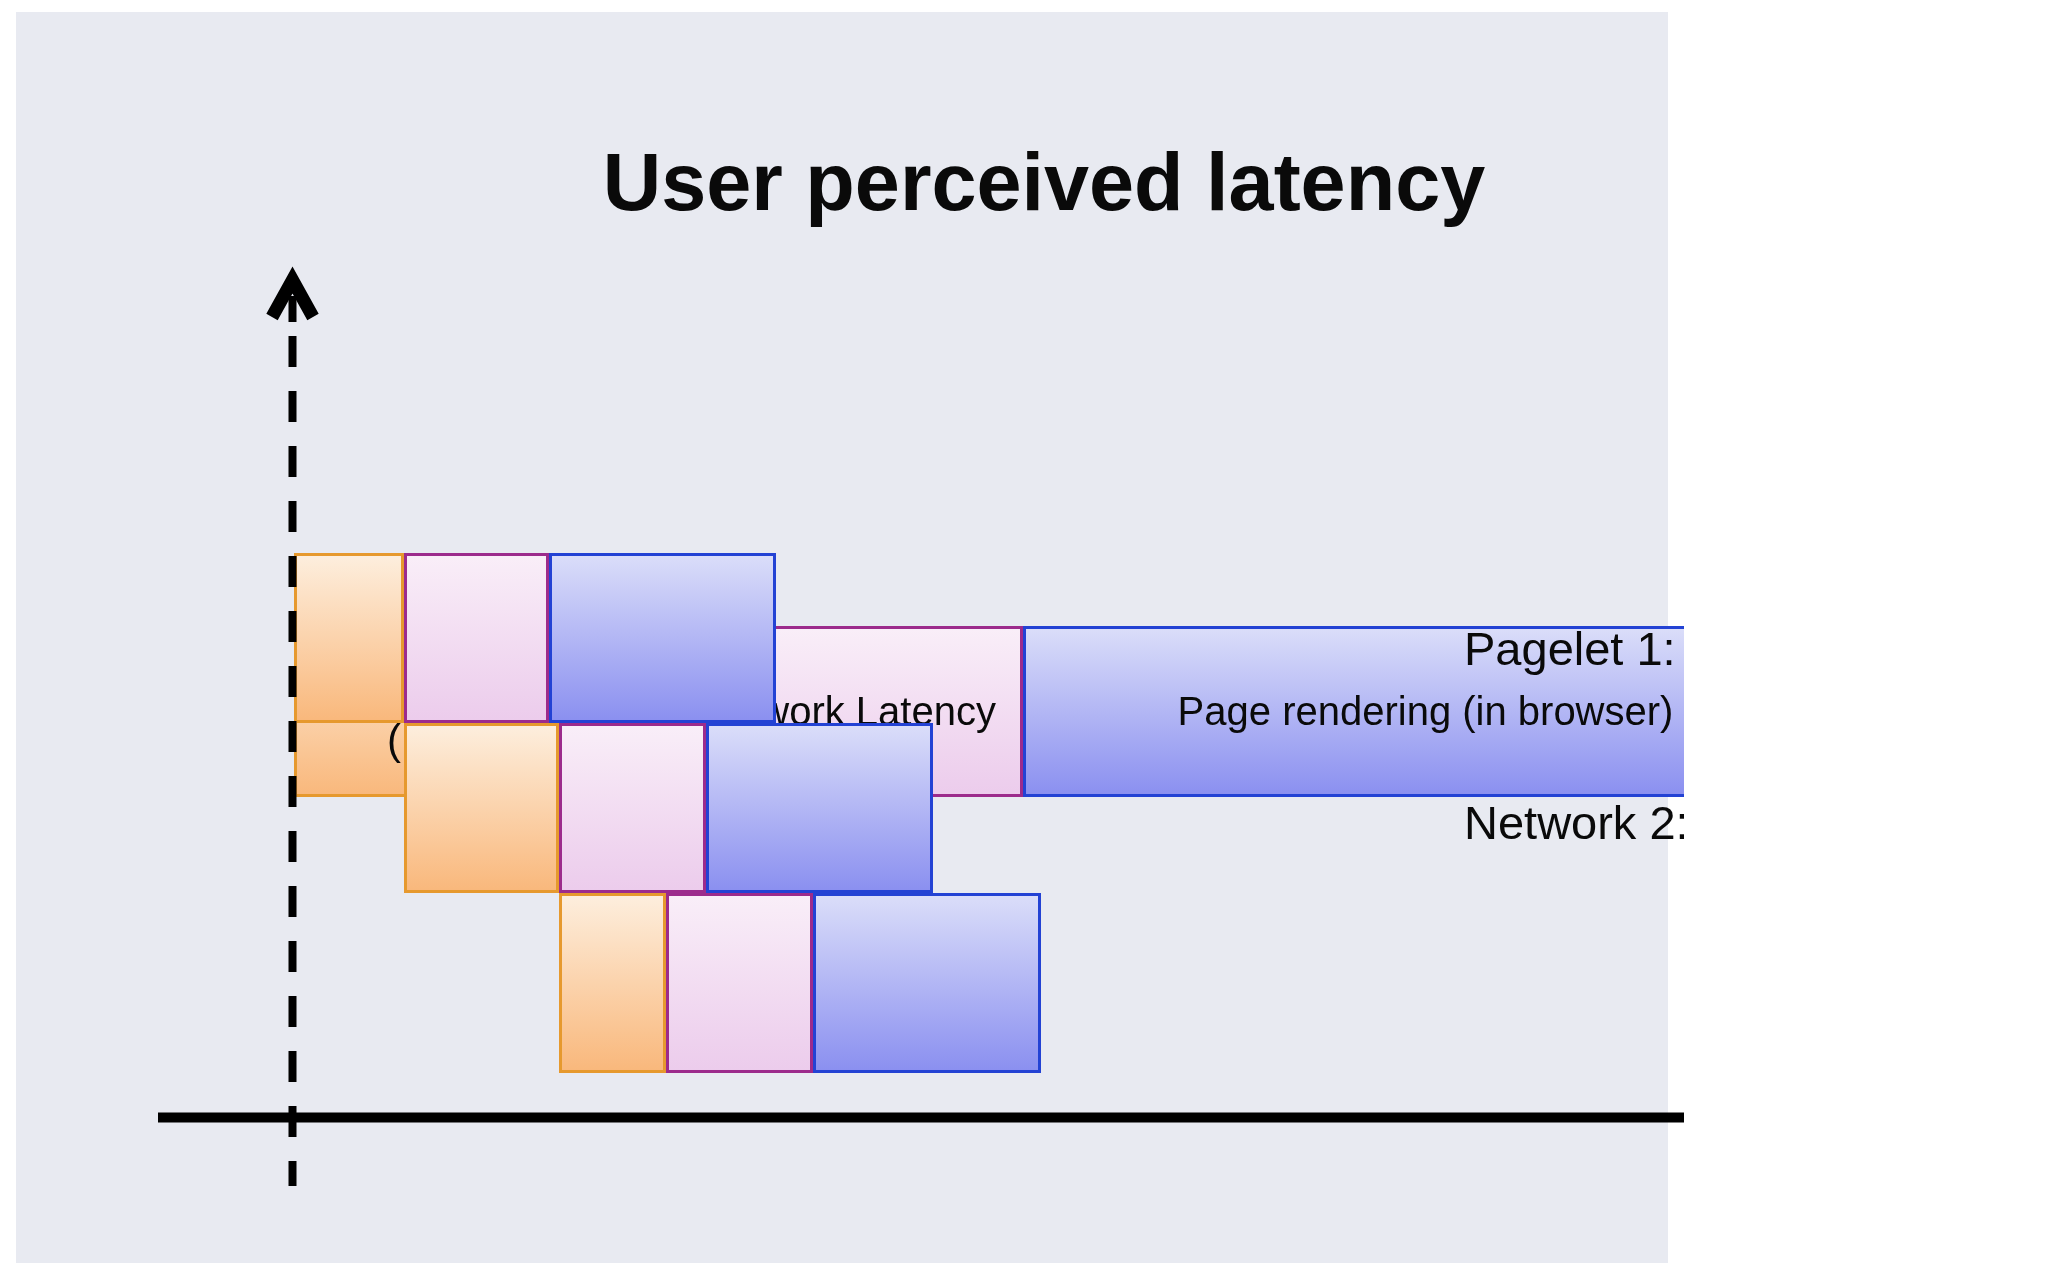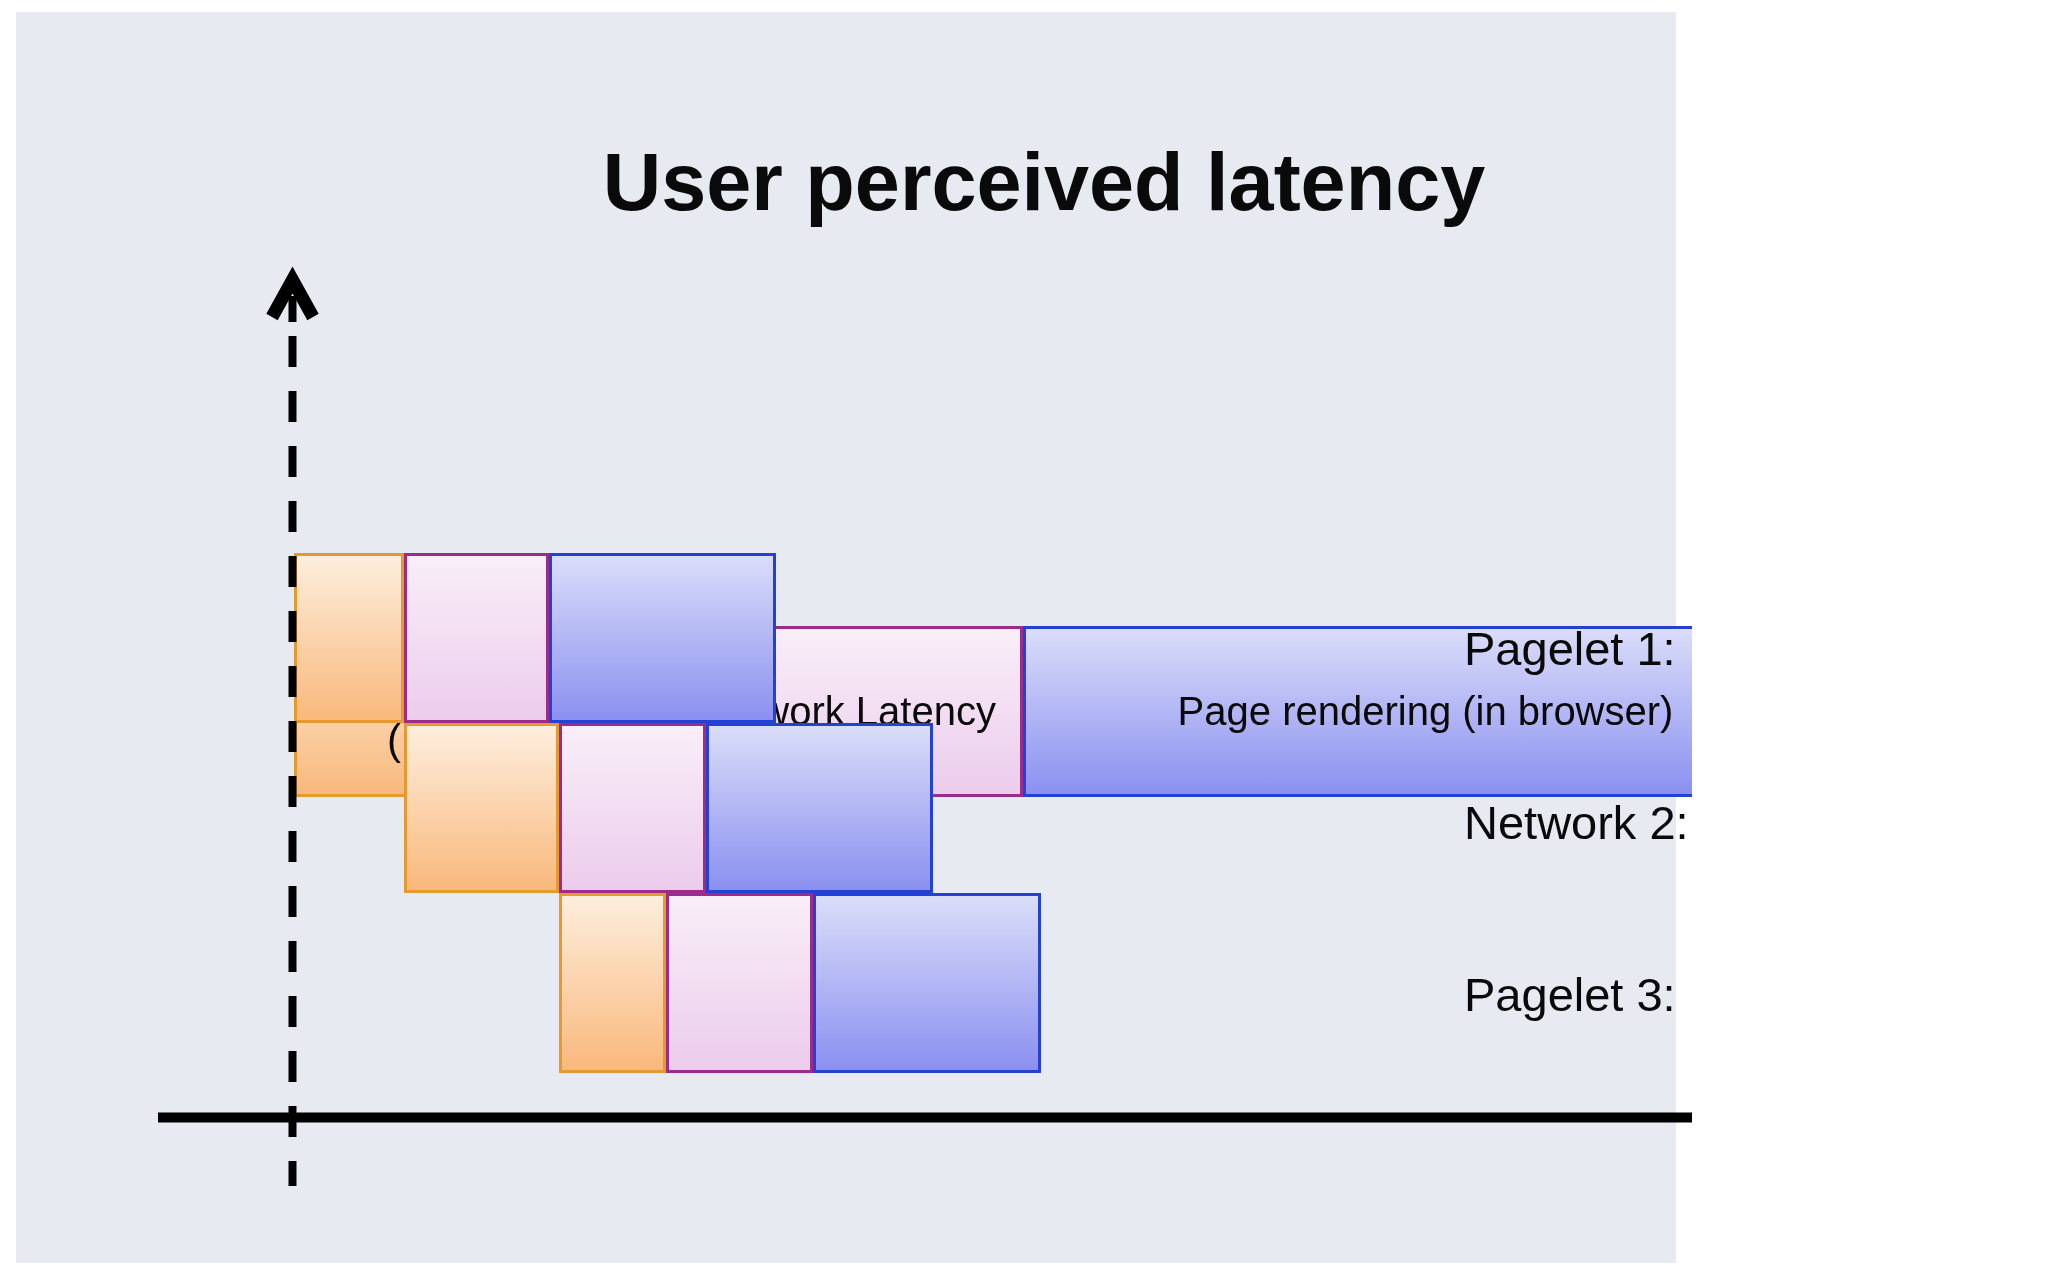--- a/index.html
+++ b/index.html
@@ -2,21 +2,20 @@
 <html style="--panel-bg: #e8eaf1; --ink: #0a0a0a; --orange-top: #fdeedd; --orange-bottom: #f9b87c; --orange-stroke: #e6992e; --pink-top: #f9eef8; --pink-bottom: #ecccec; --pink-stroke: #9c2b8c; --blue-top: #daddf9; --blue-bottom: #8b90f0; --blue-stroke: #2342d4;"><head>
 <meta charset="utf-8">
 <style>
   html,body{margin:0;padding:0;background:#ffffff;}
   #stage{
     position:relative;
     width:1684px;height:1280px;
     background:#ffffff;
     font-family:"Liberation Sans", sans-serif;
     overflow:hidden;
-    padding-left:8px;
   }
   #panel{
     position:absolute;
     left:16px;top:12px;right:16px;bottom:17px;
     background:var(--panel-bg,#e8eaf1);
   }
   .title{
     position:absolute;
     left:0;top:136px;width:2088px;
     text-align:center;
@@ -89,21 +88,20 @@
   <div class="box orange cluster" style="left:404px;top:723px;width:155px;height:170px;"></div>
   <div class="box pink cluster" style="left:559px;top:723px;width:147px;height:170px;"></div>
   <div class="box blue cluster" style="left:706px;top:723px;width:227px;height:170px;"></div>
 
   <div class="box orange cluster" style="left:559px;top:893px;width:107px;height:180px;"></div>
   <div class="box pink cluster" style="left:666px;top:893px;width:147px;height:180px;"></div>
   <div class="box blue cluster" style="left:813px;top:893px;width:228px;height:180px;"></div>
 
   <div class="pagelet-label" style="top:621px;text-align:center;">Pagelet 1:</div>
   <div class="pagelet-label" style="top:795px;">Network 2:</div>
-  <div class="pagelet-label" style="top:967px;">Pagelet 3:</div>
 
   <svg id="marks" width="2048" height="1280" viewBox="0 0 2048 1280">
 
     <g>
       <polyline points="272,317 292.5,280 313,317" fill="none" stroke="#000" stroke-width="13"></polyline>
       <line x1="292.5" y1="296" x2="292.5" y2="322" stroke="#000" stroke-width="8"></line>
       <line x1="292.5" y1="336" x2="292.5" y2="1186" stroke="#000" stroke-width="8" stroke-dasharray="31 24"></line>
     </g>
 
     <g>

